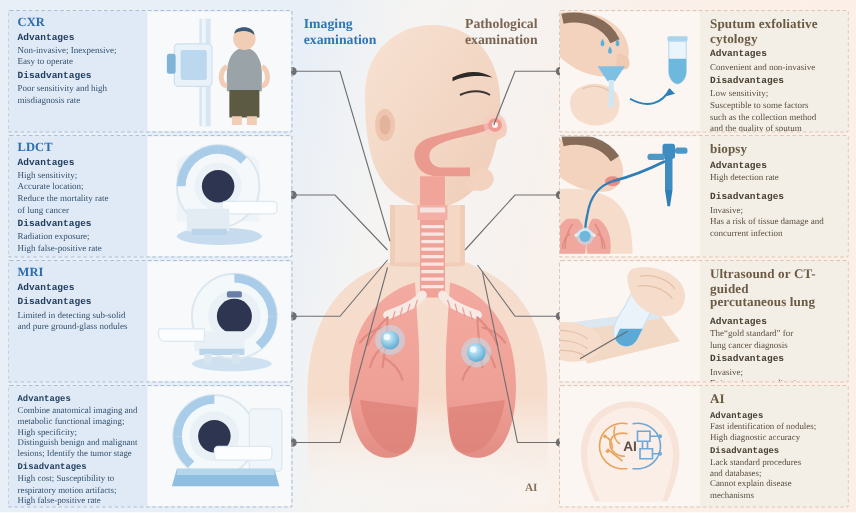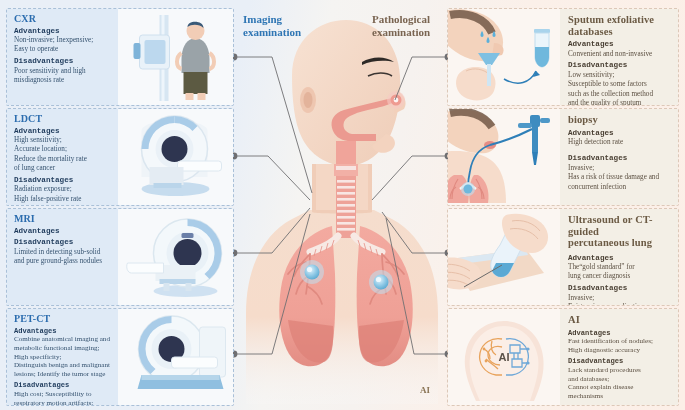--- a/index.html
+++ b/index.html
@@ -354,21 +354,20 @@
           <path d="M8 54 L44 54 L44 64 L12 64 C8 64 6 58 8 54 Z" fill="#fbfdfe" stroke="#dde8f0" stroke-width="1"></path>
           <rect x="40" y="70" width="36" height="5" fill="#bad5ea"></rect>
           <rect x="44" y="74" width="6" height="8" fill="#d7e5f0"></rect>
           <rect x="66" y="74" width="6" height="8" fill="#d7e5f0"></rect>
         </svg>
       </div>
     </div>
 
     <div class="panel p4">
       <div class="panel-txt">
-        <div class="mod-title">PET-CT</div>
         <div class="lbl">Advantages</div>
         <div class="body-txt" style="white-space:pre-line">Combine anatomical imaging and
 metabolic functional imaging;
 High specificity;
 Distinguish benign and malignant
 lesions; Identify the tumor stage</div>
         <div class="lbl">Disadvantages</div>
         <div class="body-txt" style="white-space:pre-line">High cost; Susceptibility to
 respiratory motion artifacts;
 High false-positive rate</div>
@@ -389,21 +388,21 @@
       </div>
     </div>
   </div>
 
   <div class="col-right">
 
     <div class="panel p1">
       <div class="panel-txt">
         <div class="mod-title">
           <div>Sputum exfoliative</div>
-          <div>databases</div>
+          <div>cytology</div>
         </div>
         <div class="lbl">Advantages</div>
         <div class="body-txt" style="white-space:pre-line">Convenient and non-invasive</div>
         <div class="lbl">Disadvantages</div>
         <div class="body-txt" style="white-space:pre-line">Low sensitivity;
 Susceptible to some factors
 such as the collection method
 and the quality of sputum</div>
       </div>
       <div class="panel-img">

